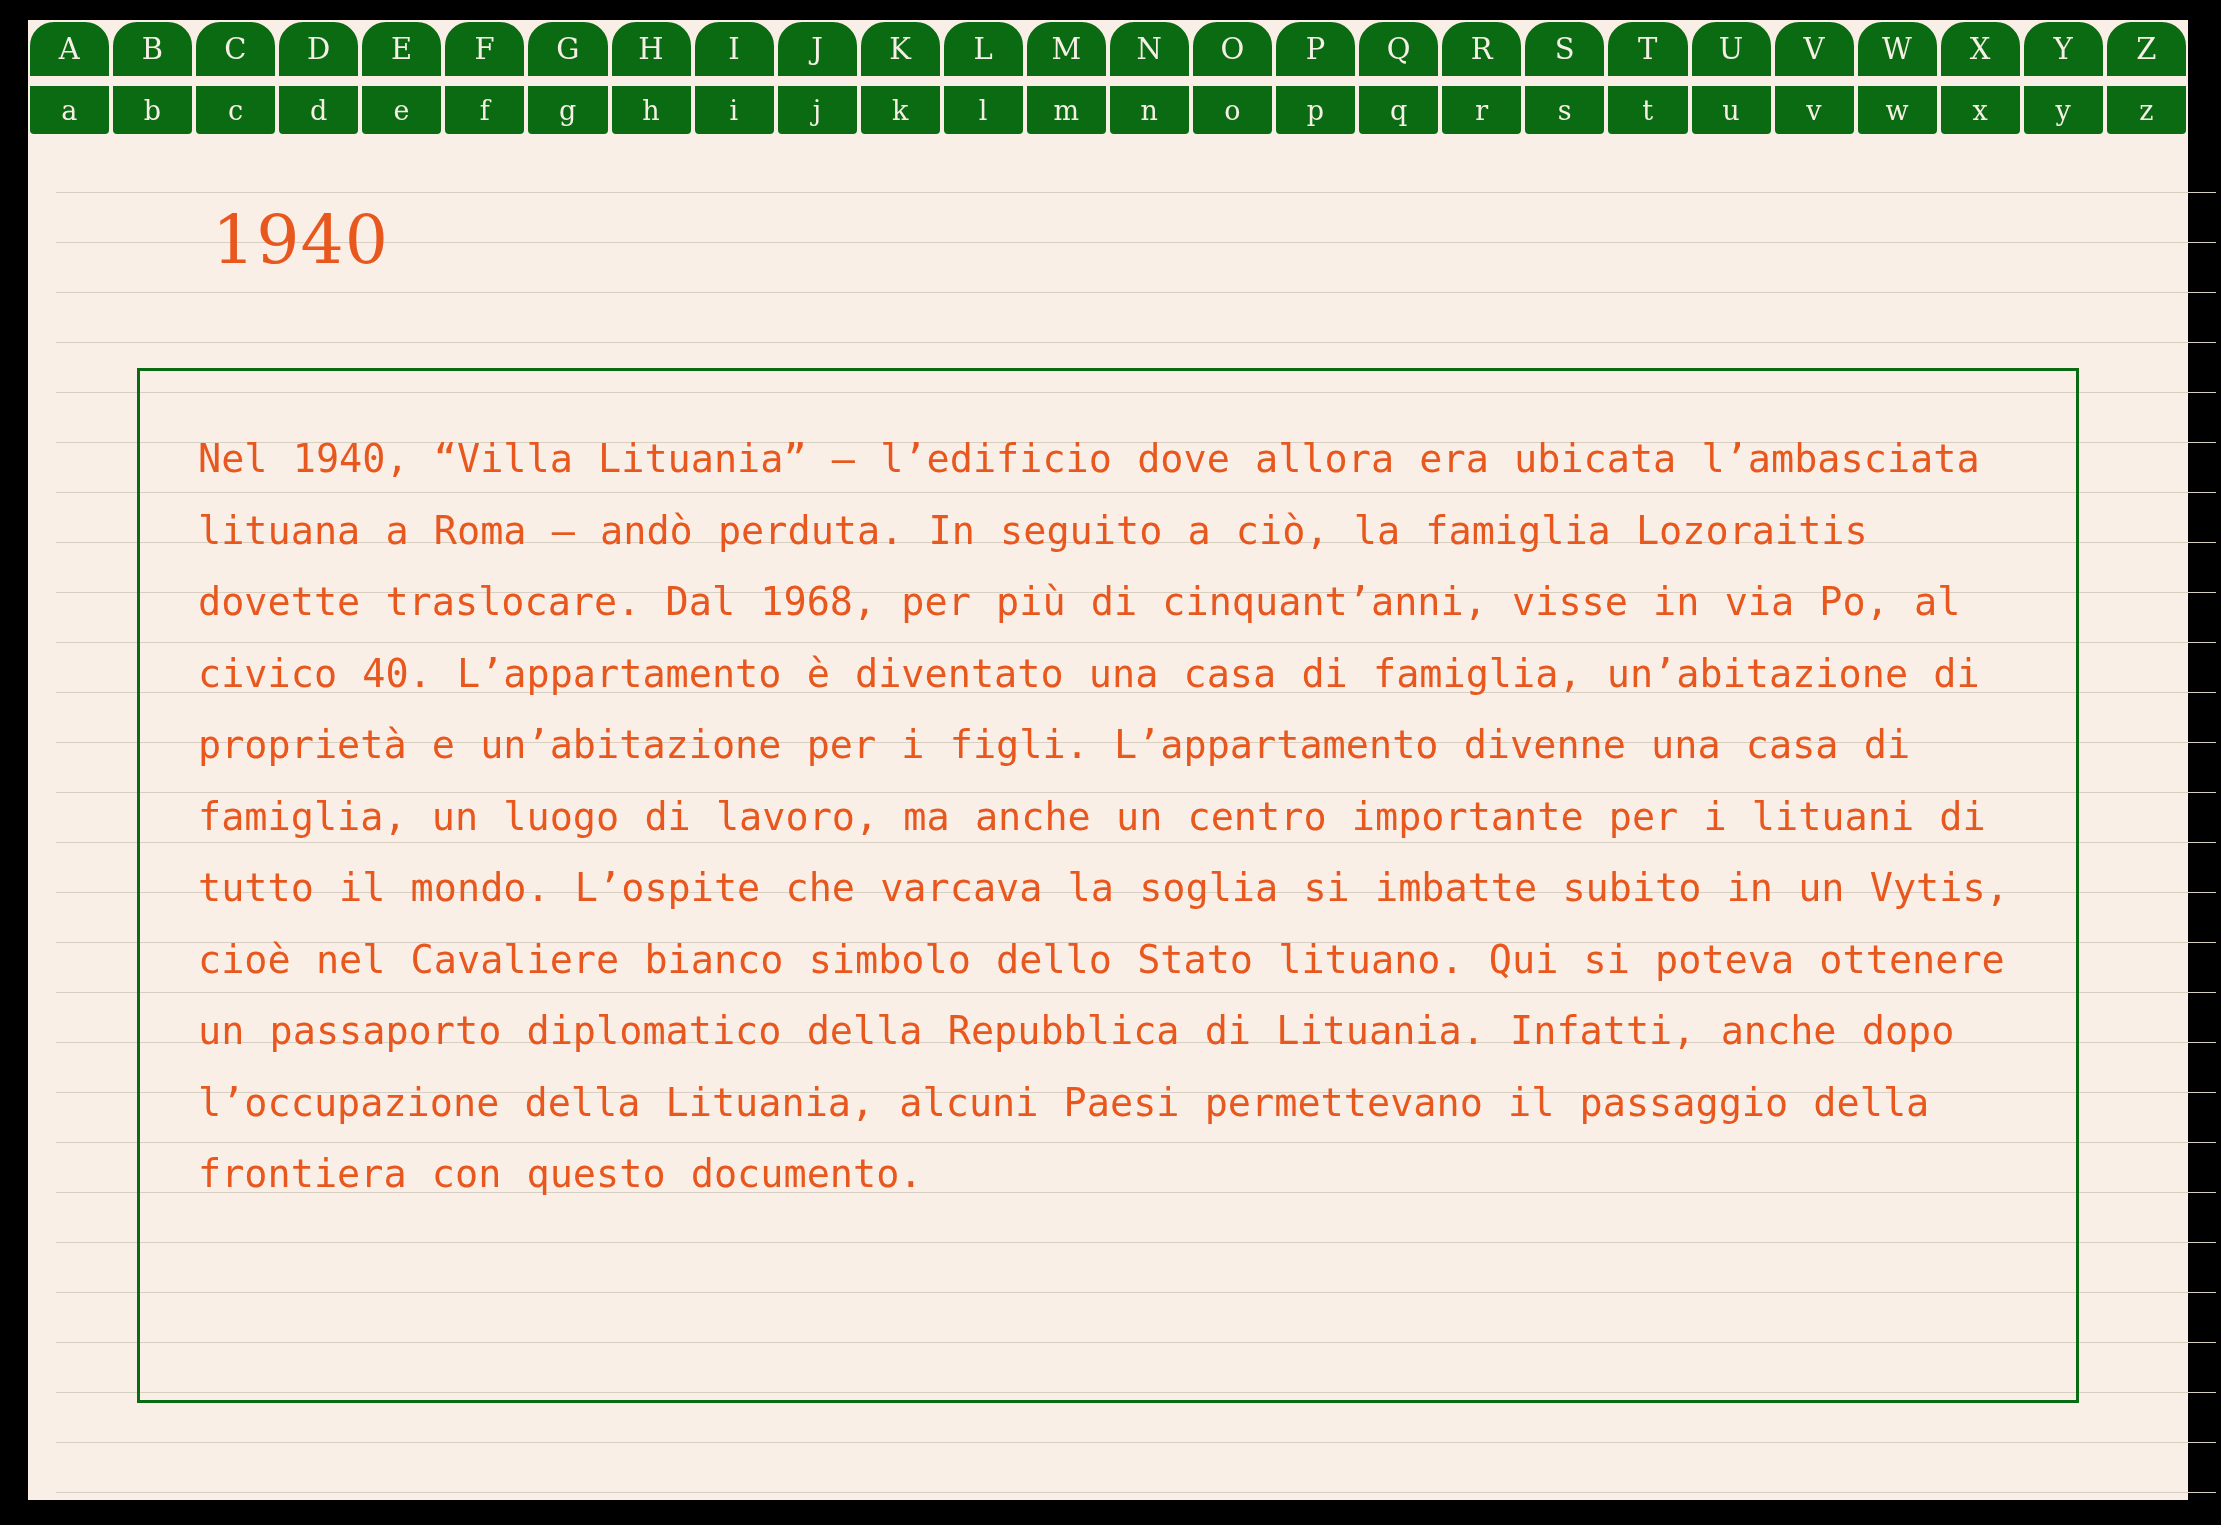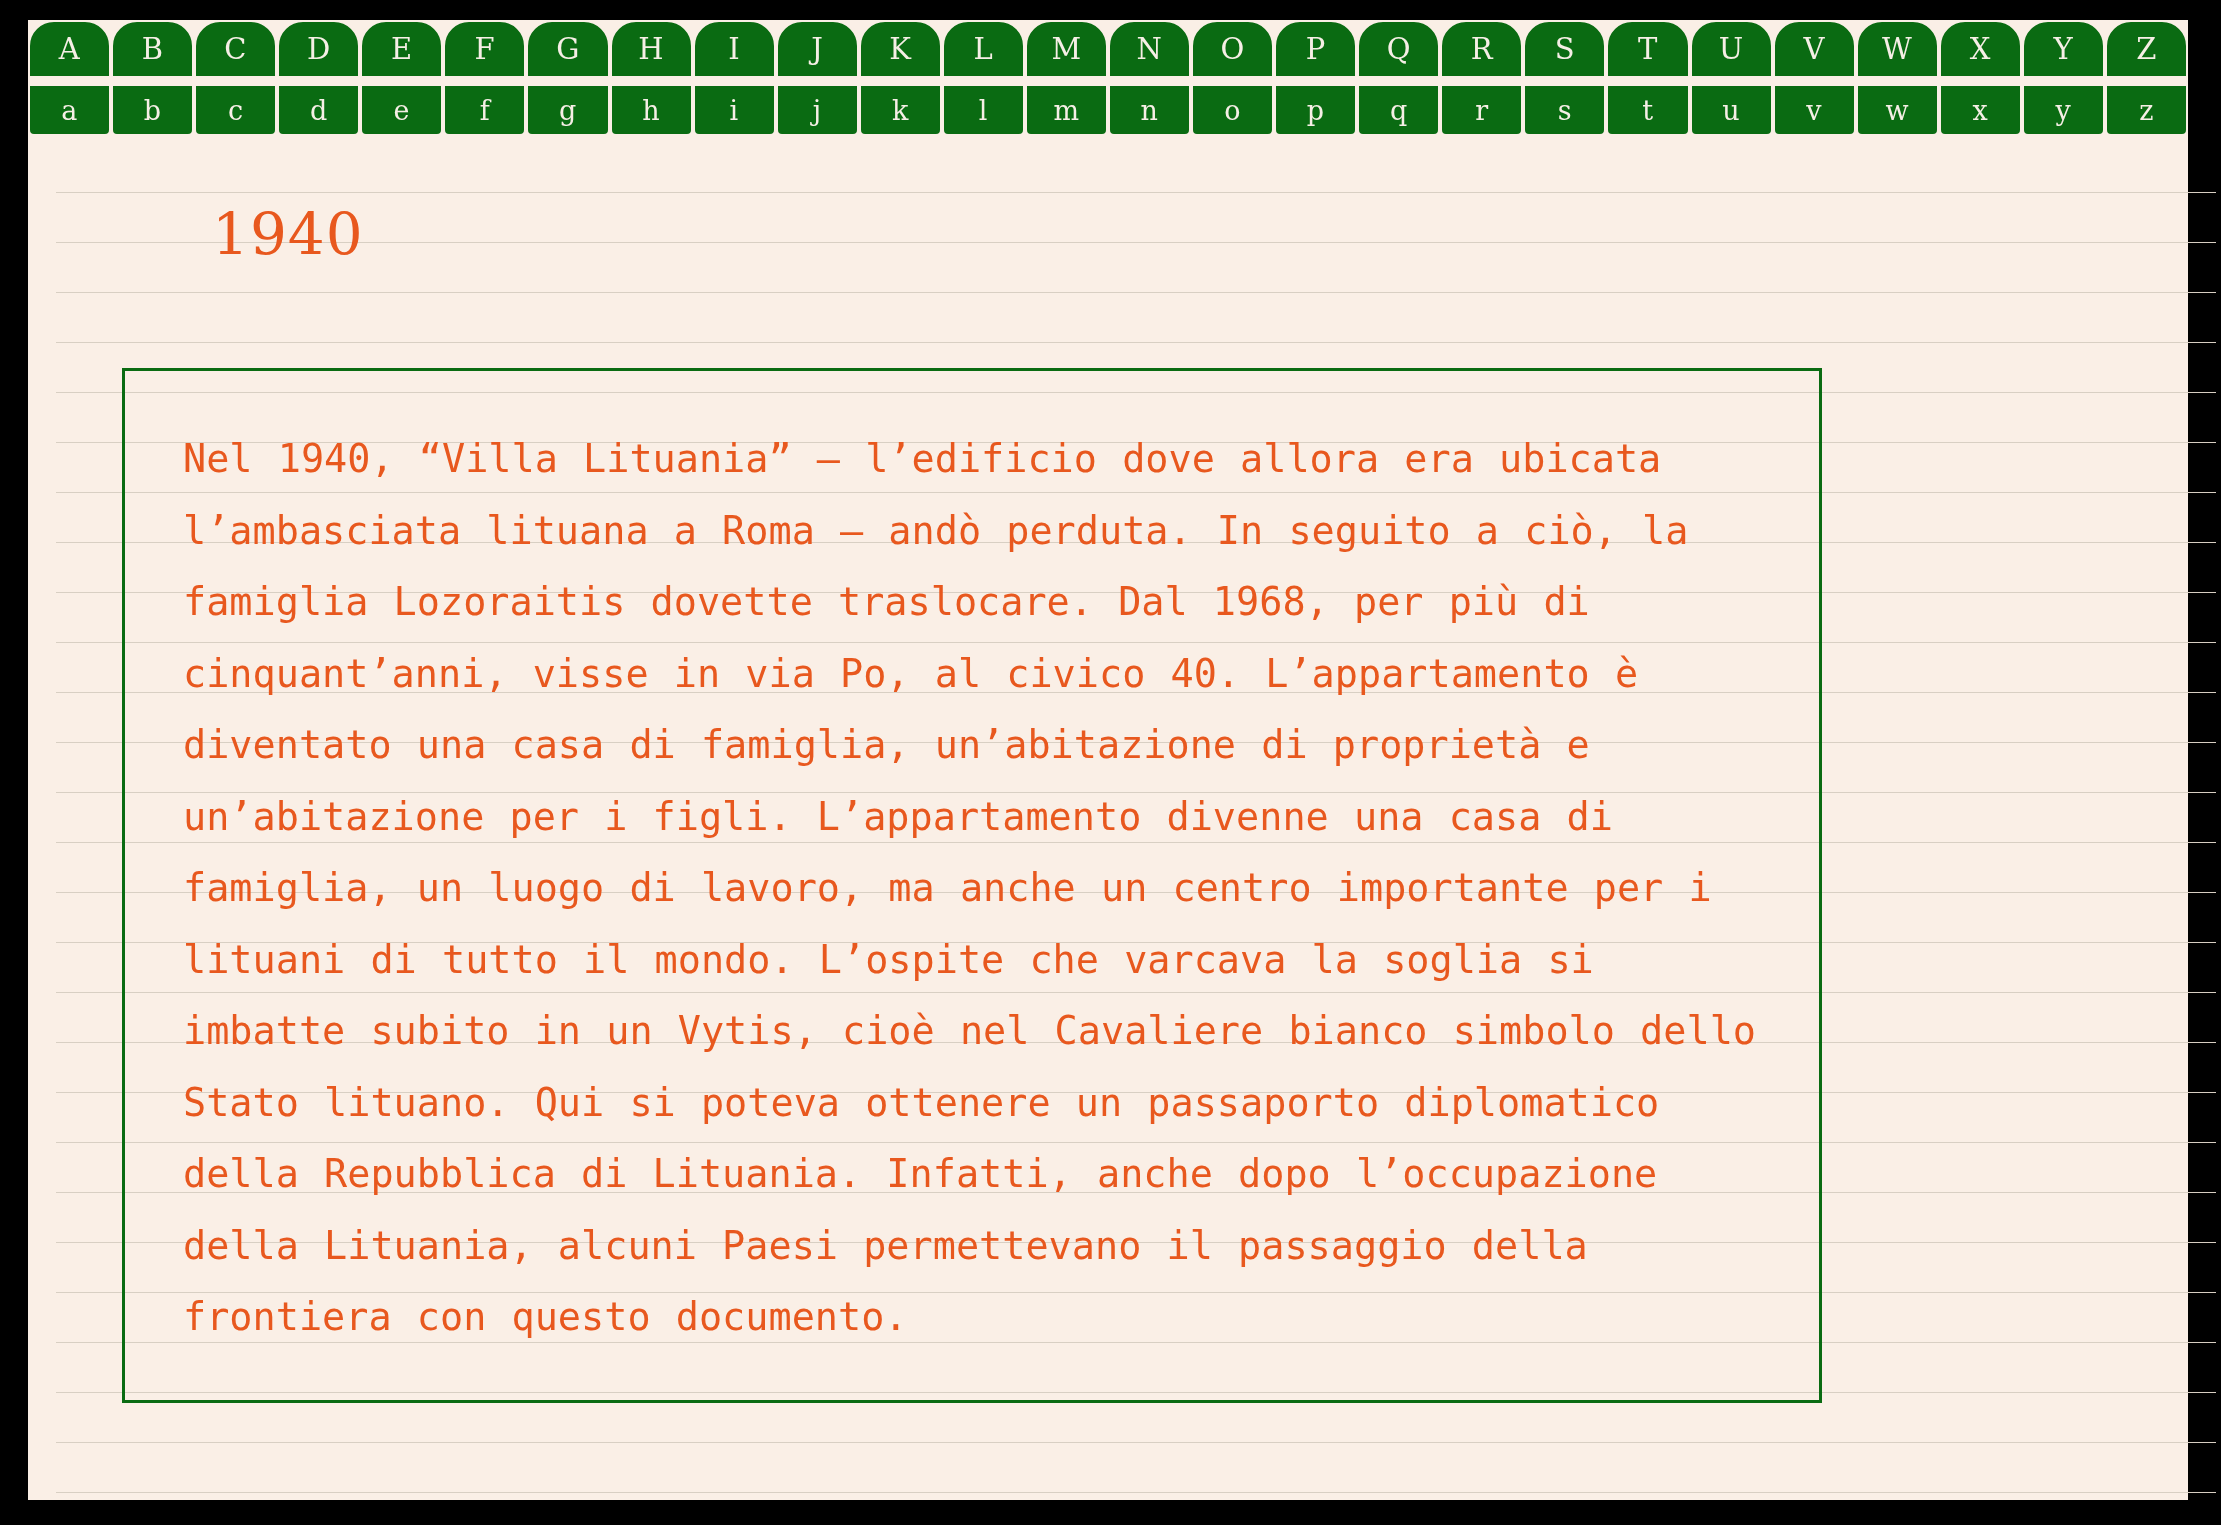--- a/index.html
+++ b/index.html
@@ -77,32 +77,32 @@
     height: 1px;
     background: #d8cfc3;
   }
 
   
   .year {
     position: absolute;
     left: 212px;
     top: 200px;
     font-family: "DejaVu Serif", serif;
-    font-size: 58px;
+    font-size: 68px;
     color: #e8581e;
     letter-spacing: 1px;
     z-index: 3;
   }
 
   
   .textbox {
     position: absolute;
-    left: 122px;
+    left: 137px;
     top: 368px;
-    width: 1700px;
+    width: 1942px;
     height: 1035px;
     border: 3px solid #0a6b12;
     box-sizing: border-box;
     z-index: 4;
     background: transparent;
   }
   .textbox p {
     margin: 0;
     padding: 52px 58px 0 58px;
     color: #e8581e;

